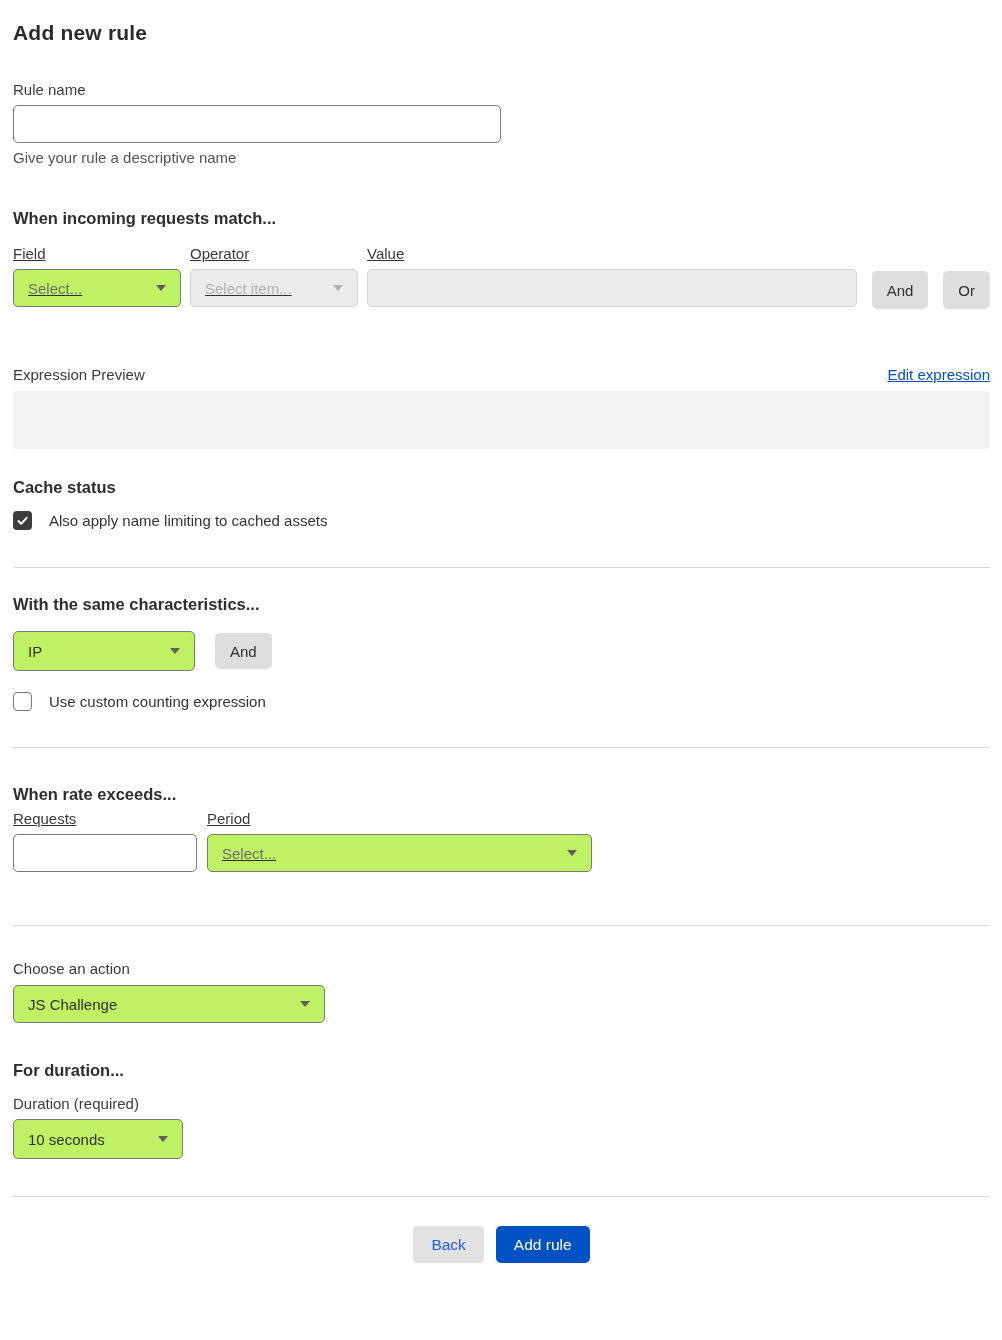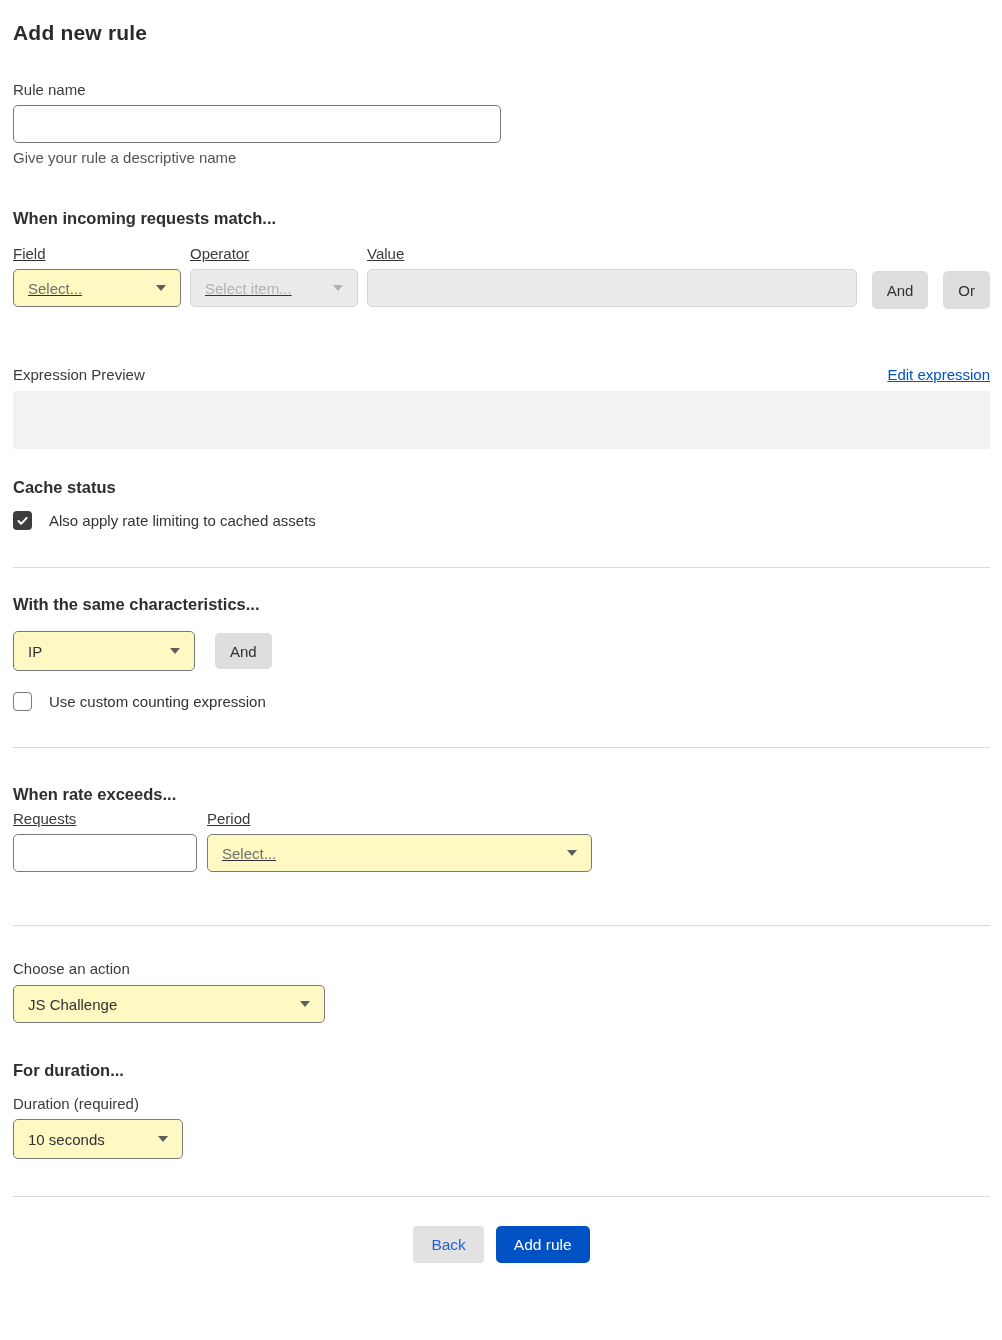--- a/index.html
+++ b/index.html
@@ -19,21 +19,21 @@
   .section-heading { font-size:16.5px; font-weight:700; color:#2e2e2e; }
 
   .text-input {
     height:38px; border:1px solid #797979; border-radius:5px;
     background:#fff; font-family:inherit; font-size:15px; color:#313131;
     padding:0 12px; width:100%; outline:none;
   }
   .text-input.disabled { background:#ebebeb; border-color:#d4d4d4; }
 
   .select-box {
-    height:38px; border:1px solid #797979; border-radius:5px; background:#fef9c3;
+    height:38px; border:1px solid #797979; border-radius:5px; background:#bef264;
     display:flex; align-items:center; justify-content:space-between;
     padding:0 14px; font-size:15px; color:#313131; cursor:pointer;
   }
   .select-box .placeholder { color:#6e6e6e; }
   .select-box.disabled { background:#ebebeb; border-color:#d4d4d4; cursor:default; }
   .select-box.disabled .placeholder { color:#b1b1b1; }
   .chev {
     width:0; height:0; flex:none; margin-left:8px;
     border-left:5.5px solid transparent; border-right:5.5px solid transparent;
     border-top:6.5px solid #5e5e5e;
@@ -174,21 +174,21 @@
   </div>
 
   <div class="cache-section">
     <div class="section-heading">Cache status</div>
     <div class="checkbox-row">
       <span class="checkbox checked">
         <svg width="13" height="13" viewBox="0 0 16 16">
           <path d="M3 8.6l3.4 3.4L13.2 4.8" stroke="#ffffff" stroke-width="2.4" fill="none" stroke-linecap="round" stroke-linejoin="round"></path>
         </svg>
       </span>
-      <span class="cb-label">Also apply rate limiting to cached assets</span>
+      <span class="cb-label">Also apply name limiting to cached assets</span>
     </div>
   </div>
 
   <hr class="divider div1">
 
   <div class="chars-section">
     <div class="section-heading">With the same characteristics...</div>
     <div class="chars-row">
       <div class="select-box">
         <span>IP</span>

